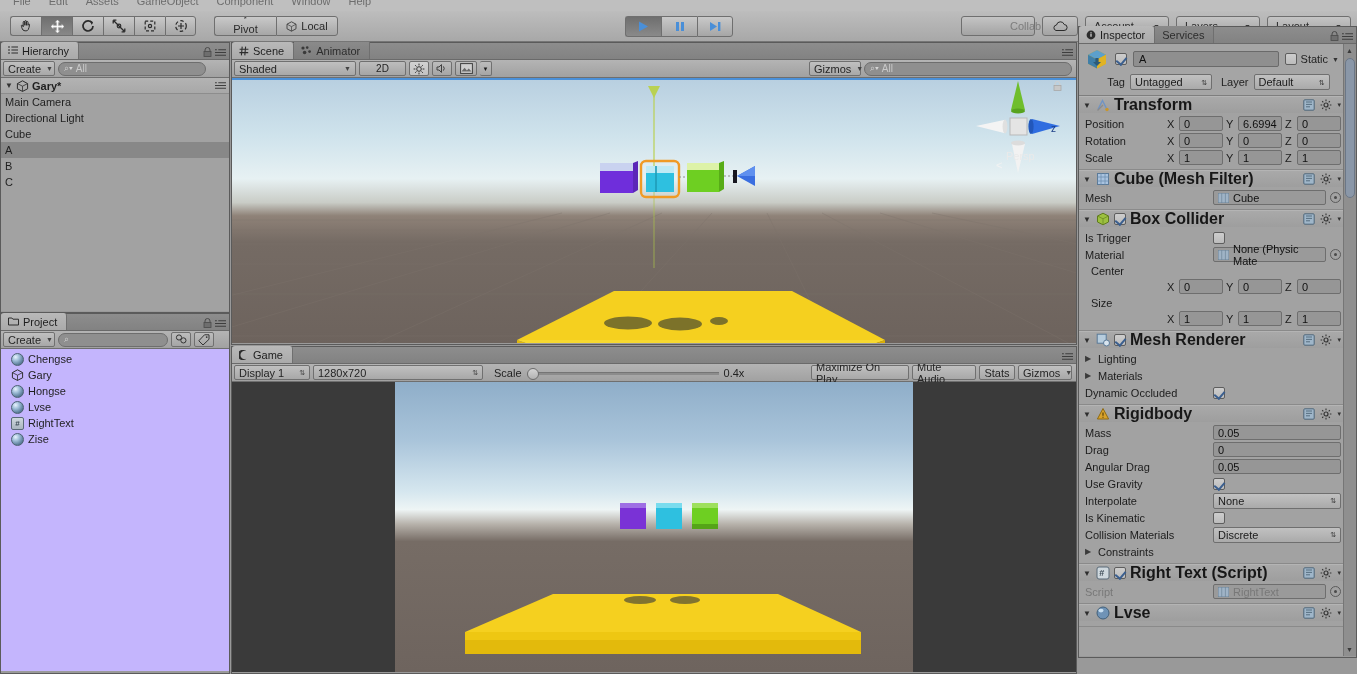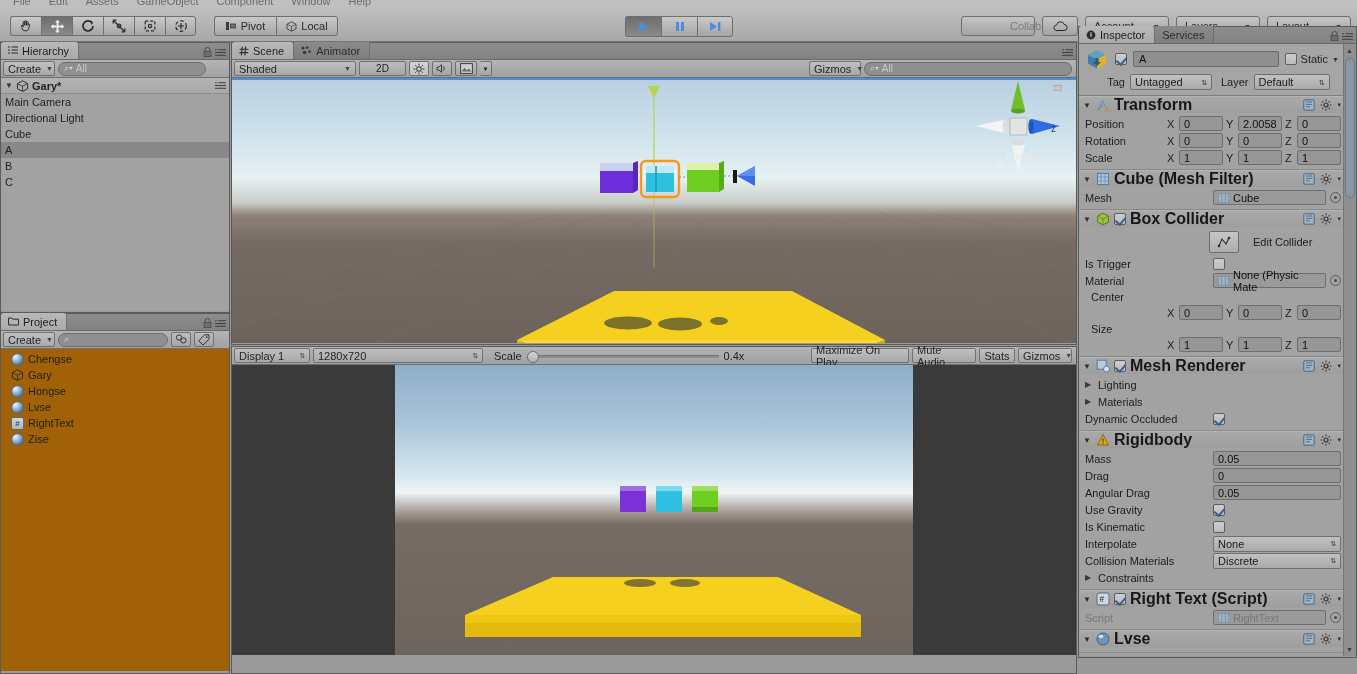--- a/index.html
+++ b/index.html
@@ -28,21 +28,21 @@
     display:flex; align-items:center;
   }
   .tgroup{ display:flex; align-items:center; }
   .tbtn{
     height:20px; min-width:31px; padding:0 6px;
     background:linear-gradient(#c9c9c9,#a6a6a6);
     border:1px solid #6f6f6f; border-right-width:0;
     display:flex; align-items:center; justify-content:center;
     color:#2a2a2a; font-size:11px;
   }
-  .tbtn:first-child{ border-radius:3px 0 0 3px; }
+  .tbtn:first-child{ border-radius:3px 0 0 3px;flex-direction:column; }
   .tbtn:last-child{ border-radius:0 3px 3px 0; border-right-width:1px; }
   .tbtn.on{ background:linear-gradient(#6f6f6f,#888); color:#fff; }
   .tbtn svg{ display:block; }
   .transform-tools{ margin-left:10px; }
   .pivot-tools{ margin-left:18px; }
   .play-tools{ position:absolute; left:625px; }
   .play-tools .tbtn{ min-width:36px; height:21px; }
   .play-tools .tbtn.sel{ background:linear-gradient(#6e6e6e,#8a8a8a); }
   .right-tools{ position:absolute; right:6px; display:flex; align-items:center; gap:7px; }
   .pill{
@@ -106,21 +106,21 @@
   .hrow{ height:16px; display:flex; align-items:center; padding-left:4px; font-size:11px; color:#1f1f1f; }
   .hrow.scene{ font-weight:bold; background:linear-gradient(#b3b3b3,#a8a8a8); border-bottom:1px solid #8d8d8d; position:relative;}
   .hrow.sel{ background:#888888; }
   .foldarrow{ width:11px; font-size:8px; color:#333; }
   .unityicon{ width:13px; height:12px; margin-right:3px; }
   .hrow .rowmenu{ position:absolute; right:3px; }
   .indent{ }
 
   
   #project{ left:0; top:313px; width:230px; height:361px; }
-  #project .body{ background:#a16207; height:calc(100% - 37px); overflow:hidden; padding-top:2px;}
+  #project .body{ background:#c4b5fd; height:calc(100% - 37px); overflow:hidden; padding-top:2px;}
   .prow{ height:16px; display:flex; align-items:center; padding-left:10px; font-size:11px; color:#1f1f1f; gap:4px;}
   .sphere{
     width:13px; height:13px; border-radius:50%;
     background:radial-gradient(circle at 33% 28%, #e9f4ff 0%, #9dbcd6 35%, #5d7f9c 70%, #3d5a74 100%);
     border:1px solid #4d6173;
   }
   .scripticon{
     width:13px; height:13px; border:1px solid #5a6a78; border-radius:2px;
     background:linear-gradient(#cfd8de,#aab6c0); color:#3c4a56; font-size:8px;
     display:flex; align-items:center; justify-content:center; font-weight:bold;
@@ -598,20 +598,33 @@
         <span style="position:absolute;left:34px;top:72px;font-size:11px;color:#eaeaea;">Persp</span>
         <svg style="position:absolute;right:2px;top:3px;" width="9" height="10" viewBox="0 0 9 10">
             <path d="M2 4.5V3a2.5 2.5 0 0 1 5 0v1.5" fill="none" stroke="#cfcfcf" stroke-width="1"></path>
             <rect x="1" y="4.4" width="7" height="5" fill="#c8c8c8" stroke="#a8a8a8" stroke-width=".8"></rect>
           </svg>
       </div>
     </div>
   </div>
 
   <div class="panel" id="gamepanel">
+    <div class="tabrow">
+      <div class="tab active">
+        <svg width="10" height="10" viewBox="0 0 10 10">
+            <path d="M7.4 1.2A4.2 4.2 0 1 0 7.4 8.8 5.2 5.2 0 1 1 7.4 1.2z" fill="#2d2d2d"></path>
+          </svg>
+        <span>Game</span>
+      </div>
+      <div class="tabmenu">
+        <svg class="hamburger" viewBox="0 0 12 9">
+            <path d="M0 1.5h2M3.6 1.5H12M0 4.5h12M0 7.5h12" stroke="#3e3e3e" stroke-width="1.2"></path>
+          </svg>
+      </div>
+    </div>
     <div class="subbar">
       <div class="dropdown" style="width:76px;">
         <span>Display 1</span>
         <span class="car">⇅</span>
       </div>
       <div class="dropdown" style="width:170px;">
         <span>1280x720</span>
         <span class="car">⇅</span>
       </div>
       <div style="display:flex;align-items:center;gap:5px;margin-left:8px;">
@@ -745,21 +758,21 @@
               <div class="compbody">
                 <div class="frow">
                   <span class="flabel" style="width:78px;">Position</span>
                   <div class="xyzrow">
                     <span class="axis">X</span>
                     <div class="num">
                       <span>0</span>
                     </div>
                     <span class="axis">Y</span>
                     <div class="num">
-                      <span>2.0058</span>
+                      <span>6.6994</span>
                     </div>
                     <span class="axis">Z</span>
                     <div class="num">
                       <span>0</span>
                     </div>
                   </div>
                 </div>
                 <div class="frow">
                   <span class="flabel" style="width:78px;">Rotation</span>
                   <div class="xyzrow">
@@ -845,30 +858,20 @@
                     <path d="M3 3h6M3 5.4h6M3 7.8h4" stroke="#4f6678" stroke-width=".9"></path>
                   </svg>
                   <svg class="gearicon" viewBox="0 0 12 12">
                     <circle cx="6" cy="6" r="2" fill="none" stroke="#333" stroke-width="1.2"></circle>
                     <path d="M6 .6v1.6M6 9.8v1.6M.6 6h1.6M9.8 6h1.6M2.2 2.2l1.1 1.1M8.7 8.7l1.1 1.1M9.8 2.2 8.7 3.3M3.3 8.7 2.2 9.8" stroke="#333" stroke-width="1.1"></path>
                   </svg>
                   <span style="font-size:7px;color:#333;">▾</span>
                 </span>
               </div>
               <div class="compbody">
-                <div class="frow" style="justify-content: flex-start; padding-left: 130px; height: 26px;">
-                  <div style="width:30px;height:22px;background:linear-gradient(#c6c6c6,#aeaeae);border:1px solid #6d6d6d;border-radius:2px;display:flex;align-items:center;justify-content:center;">
-                    <svg width="14" height="12" viewBox="0 0 14 12">
-                      <path d="M2 10 L5 3 L9 8 L12 2" fill="none" stroke="#2e2e2e" stroke-width="1.1"></path>
-                      <circle cx="2" cy="10" r="1.3" fill="#2e2e2e"></circle>
-                      <circle cx="12" cy="2" r="1.3" fill="#2e2e2e"></circle>
-                    </svg>
-                  </div>
-                  <span class="flabel" style="margin-left:10px;">Edit Collider</span>
-                </div>
                 <div class="frow">
                   <span class="flabel" style="width:124px;">Is Trigger</span>
                   <span class="cb"></span>
                 </div>
                 <div class="frow">
                   <span class="flabel" style="width:124px;">Material</span>
                   <div class="objfield" style="flex:1;">
                     <svg class="dot" viewBox="0 0 11 10">
                       <rect x="0" y="0" width="11" height="10" fill="#9fb3c6" stroke="#5f7789" stroke-width=".8"></rect>
                       <path d="M3.7 0v10M7.4 0v10" stroke="#6f8598" stroke-width=".7"></path>
@@ -992,29 +995,29 @@
                   <span class="flabel" style="width:124px;">Angular Drag</span>
                   <div class="num" style="flex:1;">
                     <span>0.05</span>
                   </div>
                 </div>
                 <div class="frow">
                   <span class="flabel" style="width:124px;">Use Gravity</span>
                   <span class="cb ck"></span>
                 </div>
                 <div class="frow">
-                  <span class="flabel" style="width:124px;">Is Kinematic</span>
-                  <span class="cb"></span>
-                </div>
-                <div class="frow">
                   <span class="flabel" style="width:124px;">Interpolate</span>
                   <div class="enumfield" style="flex:1;">
                     <span>None</span>
                     <span class="arrows">⇅</span>
                   </div>
+                </div>
+                <div class="frow">
+                  <span class="flabel" style="width:124px;">Is Kinematic</span>
+                  <span class="cb"></span>
                 </div>
                 <div class="frow">
                   <span class="flabel" style="width:124px;">Collision Materials</span>
                   <div class="enumfield" style="flex:1;">
                     <span>Discrete</span>
                     <span class="arrows">⇅</span>
                   </div>
                 </div>
                 <div class="frow">
                   <span class="foldtri" style="color:#3a3a3a;">▶</span>

